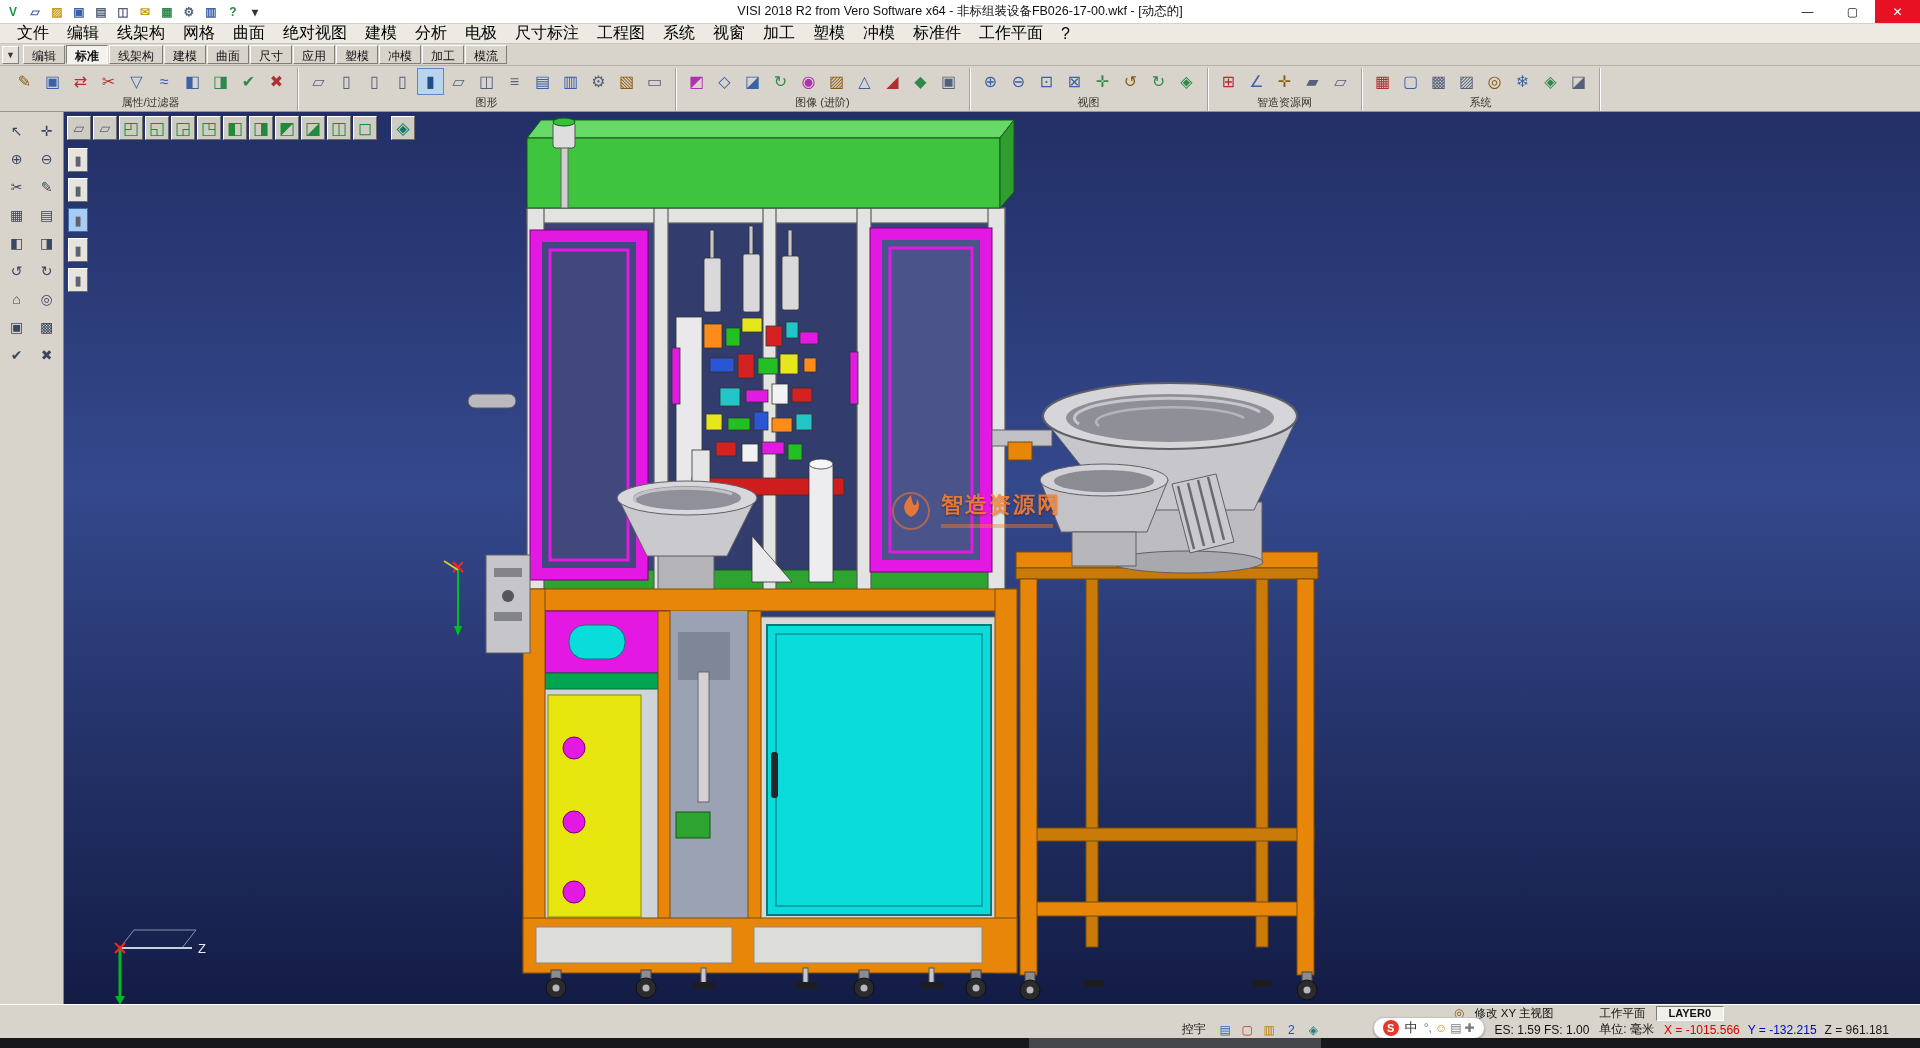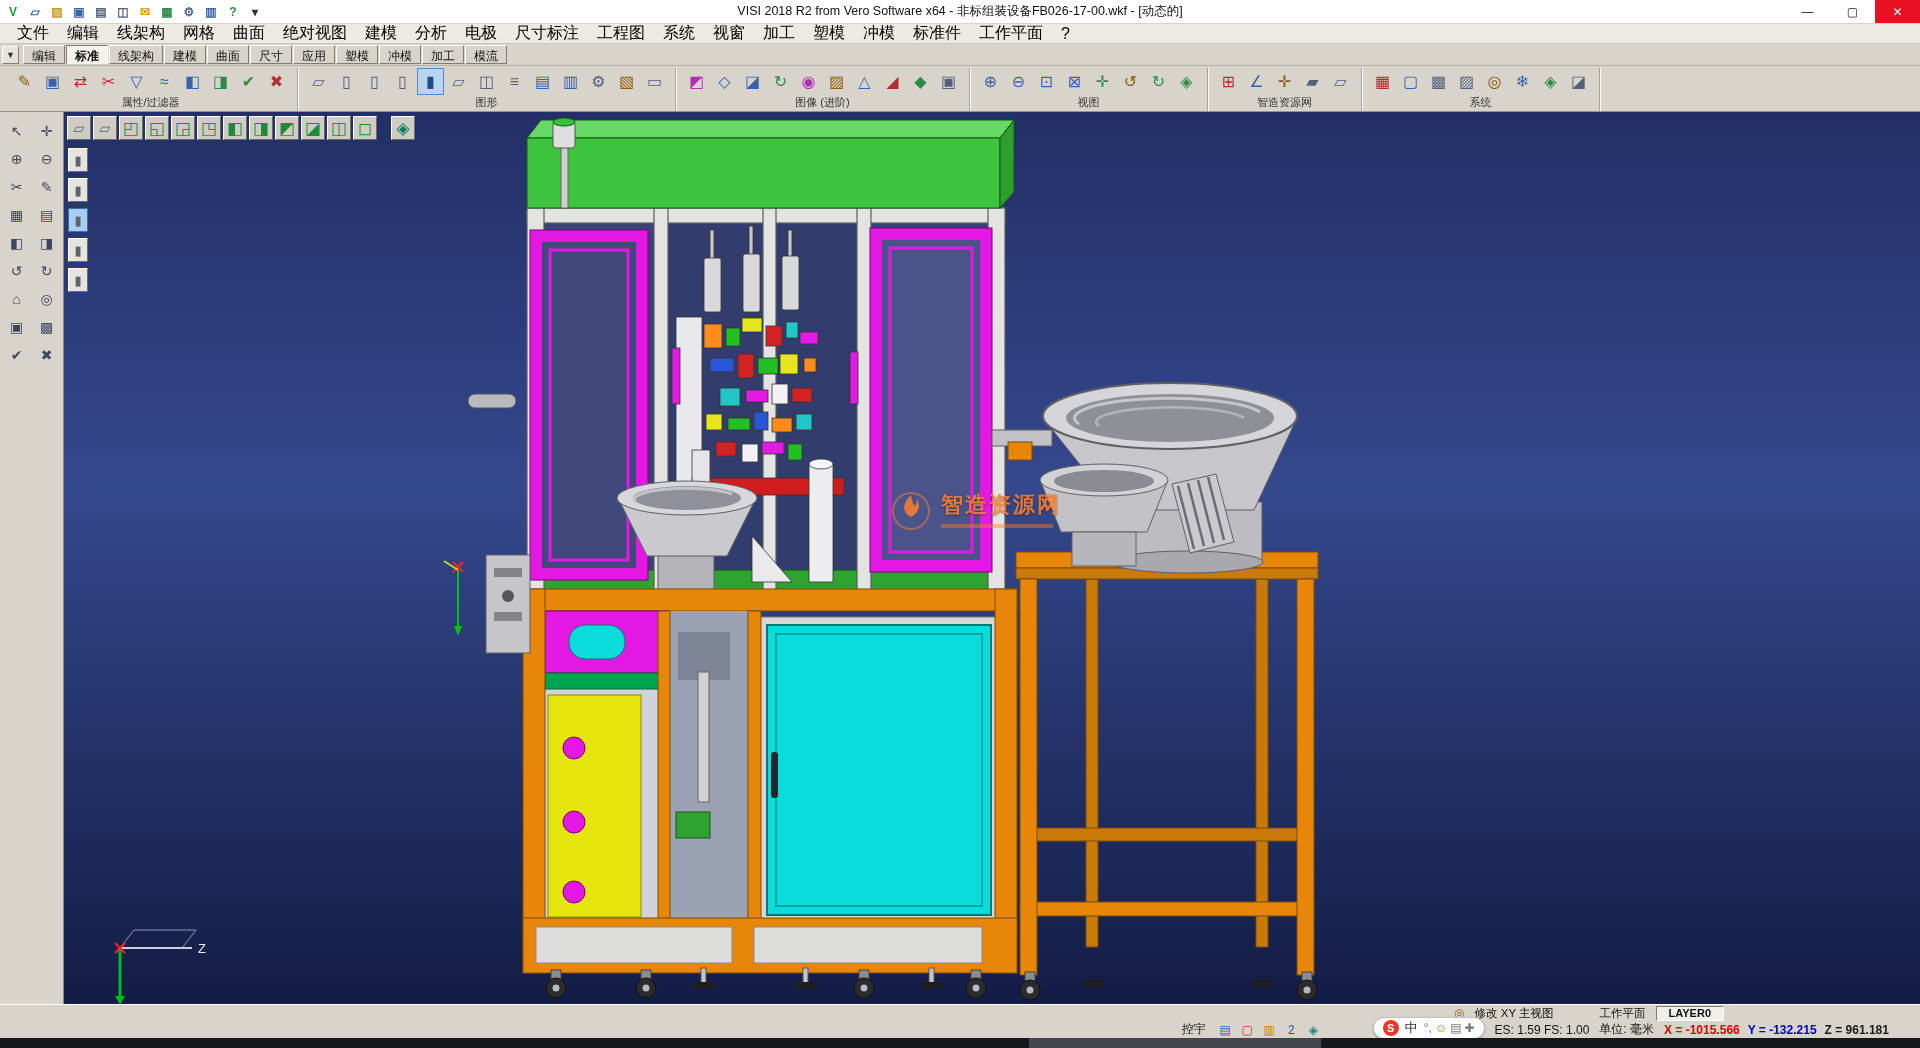--- a/index.html
+++ b/index.html
@@ -60,21 +60,21 @@
   
   .statusbar { height:34px; background:var(--chrome); border-top:1px solid #fdfdfd; display:flex; align-items:stretch; font-size:12px; color:#111; position:relative; flex:0 0 auto; }
   .sb-left { flex:1; }
   .sb-right { display:flex; flex-direction:column; justify-content:center; padding-right:6px; }
   .sb-row { display:flex; align-items:center; justify-content:flex-end; gap:10px; height:17px; }
   .sb-row1 { font-size:11.5px; }
   .sbicon-row { display:flex; gap:3px; }
   .sbicon { width:19px; height:16px; display:flex; align-items:center; justify-content:center; font-size:12px; }
   .layer-box { background:#f0efe9; border:1px solid; border-color:#807d74 #fdfdfd #fdfdfd #807d74; padding:0 12px; font-weight:bold; font-size:11px; height:15px; display:flex; align-items:center; }
   .hinticon { color:#8a5a10; font-size:12px; }
-  .coords { display:flex; gap:8px; font-size:12px; min-width:250px;font-weight:bold; }
+  .coords { display:flex; gap:8px; font-size:12px; min-width:250px; }
   .coords .cx { color:var(--x-red); }
   .coords .cy { color:var(--y-blue); }
   .coords .cz { color:#1a1a1a; }
 
   .ime-bar { display:flex; align-items:center; gap:6px; background:#fdfdfd; border:1px solid #c2c2c2; border-radius:11px; height:22px; padding:0 9px; box-shadow:0 1px 2px rgba(0,0,0,.25); margin-top:-3px; }
   .ime-logo { width:16px; height:16px; border-radius:50%; background:#e33a2a; color:#fff; font-size:11px; font-weight:bold; display:flex; align-items:center; justify-content:center; }
   .ime-lang { font-size:13px; color:#333; }
   .imeicon { font-size:12px; color:#777; display:flex; align-items:center; justify-content:center; }
 
   

